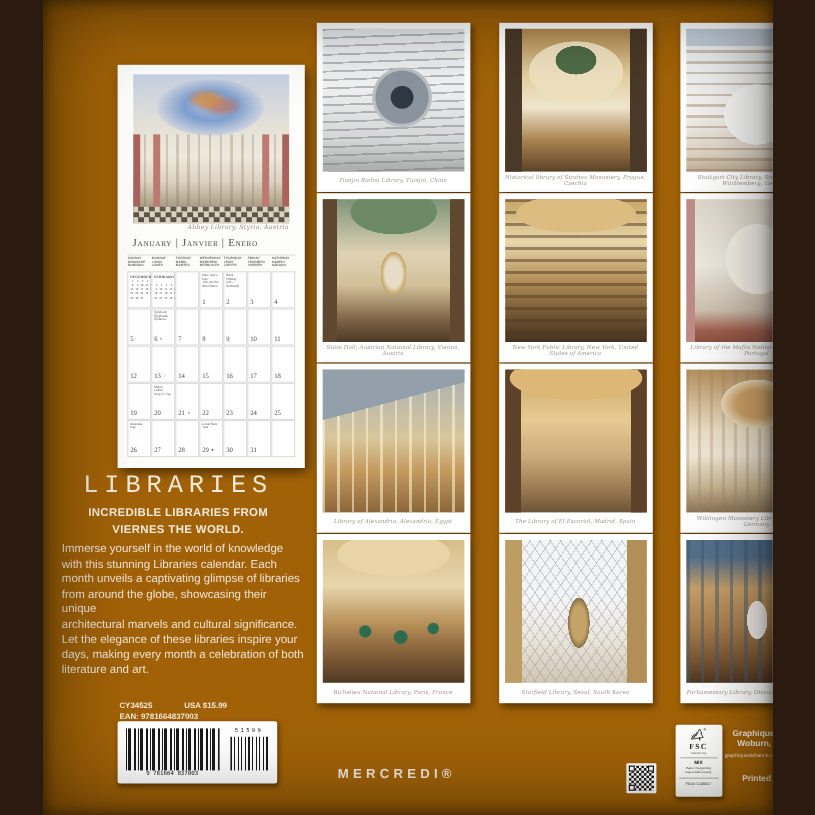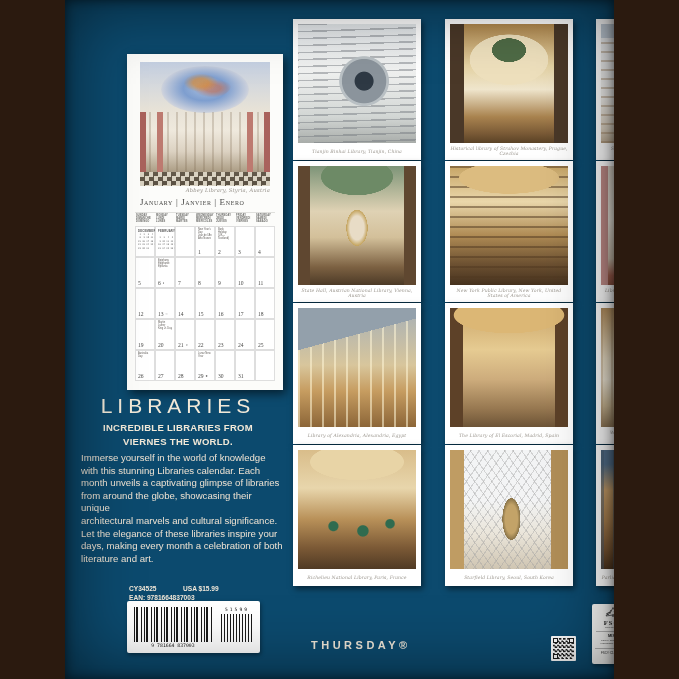--- a/index.html
+++ b/index.html
@@ -1,17 +1,17 @@
 <!DOCTYPE html>
 <html><head>
 <meta charset="utf-8">
 <style>
   html,body{margin:0;padding:0;background:#2b1a0f;}
   *{box-sizing:border-box;}
-  .stage{position:relative;width:549px;height:679px;margin:0 auto;background:#0c4a6e;overflow:hidden;
+  .stage{position:relative;width:608px;height:679px;margin:0 auto;background:#a16207;overflow:hidden;
          font-family:"Liberation Sans",sans-serif;}
   .stage::after{content:"";position:absolute;inset:0;pointer-events:none;
          box-shadow:inset 0 0 70px rgba(0,0,0,.55), inset 0 0 12px rgba(0,0,0,.6);}
   .prelines{white-space:pre-line;}
 
   
   .cal-page{position:absolute;left:62px;top:54px;width:156px;height:336px;background:#fcfcfa;
             box-shadow:3px 4px 9px rgba(0,0,0,.55);}
   .cal-photo{position:absolute;left:13px;top:8px;width:130px;height:124px;overflow:hidden;
             background:linear-gradient(180deg,#c5d0e2 0%,#e7e2d7 38%,#efe9dd 55%,#dcd2c2 72%,#b3a58e 86%,#8a7d6b 100%);}
@@ -35,21 +35,21 @@
   .cc{position:relative;height:31px;border:0.5px solid #dedede;background:#fff;}
   .cc .dn{position:absolute;left:2px;bottom:1px;font-family:"Liberation Serif",serif;font-size:5.6px;color:#4c4c4a;}
   .cc .moon{font-size:3.6px;color:#555;margin-left:2px;vertical-align:1px;}
   .cc .note{position:absolute;left:2px;right:1px;top:1px;font-size:2.6px;line-height:1.2;color:#66625e;}
   .mini{position:absolute;left:2px;top:2px;right:1px;}
   .mini .ml{font-size:2.8px;font-weight:bold;color:#555;letter-spacing:.2px;}
   .mini .mg{font-family:"DejaVu Sans Mono",monospace;font-size:2.3px;line-height:1.5;color:#666;white-space:pre;}
 
   
   .title{position:absolute;left:8px;top:394px;width:210px;text-align:center;
-         font-family:Liberation Sans, sans-serif;font-size:21px;letter-spacing:5px;color:#f2e9d8;}
+         font-family:Liberation Mono, monospace;font-size:21px;letter-spacing:5px;color:#f2e9d8;}
   .subtitle{position:absolute;left:8px;top:421px;width:210px;text-align:center;font-weight:bold;
          font-size:9.5px;line-height:14px;letter-spacing:.3px;color:#f2e9d8;}
   .desc{position:absolute;left:16px;top:452px;width:202px;font-size:9.6px;line-height:12.6px;color:#eee2d2;}
 
   
   .sku{position:absolute;left:64px;top:585px;font-size:6.6px;font-weight:bold;color:#f0e7d8;}
   .ean{position:absolute;left:64px;top:594px;font-size:6.6px;font-weight:bold;color:#f0e7d8;}
   .price{position:absolute;left:118px;top:585px;font-size:6.6px;font-weight:bold;color:#f0e7d8;}
   .barcode{position:absolute;left:62px;top:601px;width:133px;height:52px;background:#fff;border-radius:2px;
          box-shadow:1px 2px 4px rgba(0,0,0,.4);}
@@ -399,15 +399,15 @@
     <div class="claim prelines">Paper | Supporting
 responsible forestry</div>
     <div class="lic">FSC® C139317</div>
   </div>
   <div class="pub">
     <div class="l1">Graphique de France</div>
     <div class="l2">Woburn, MA  01801</div>
     <div class="l3">graphiquedefrance.com | @shopgraphique</div>
     <div class="l4">Printed in Korea</div>
   </div>
-  <div class="wordmark">THURSDAY®</div>
+  <div class="wordmark">MERCREDI®</div>
 
 </div>
 
 </body></html>

